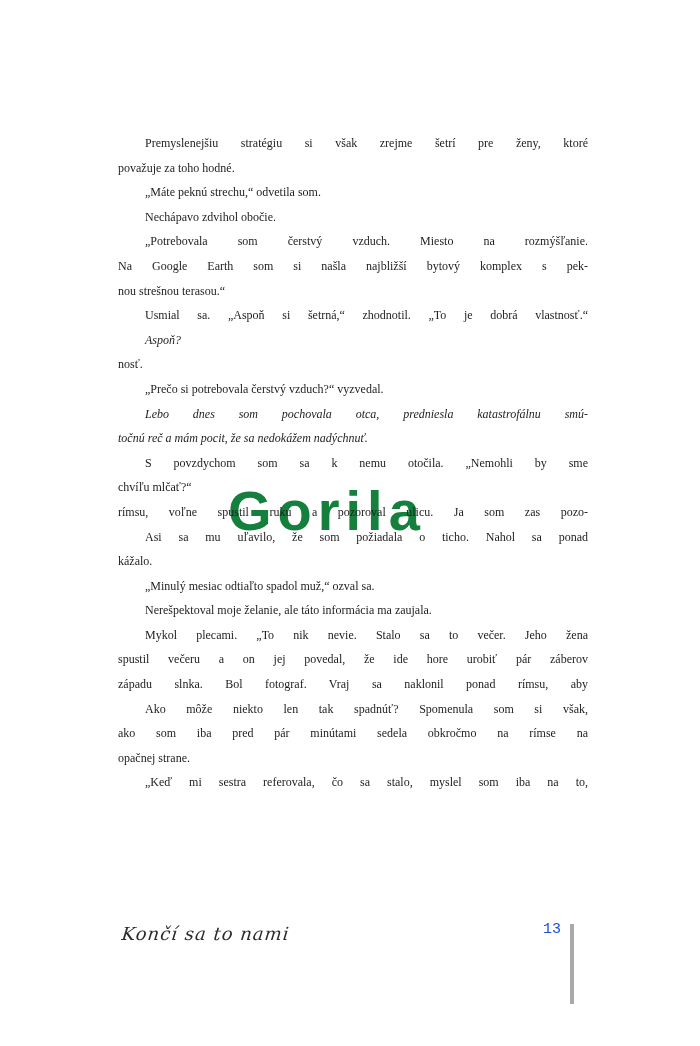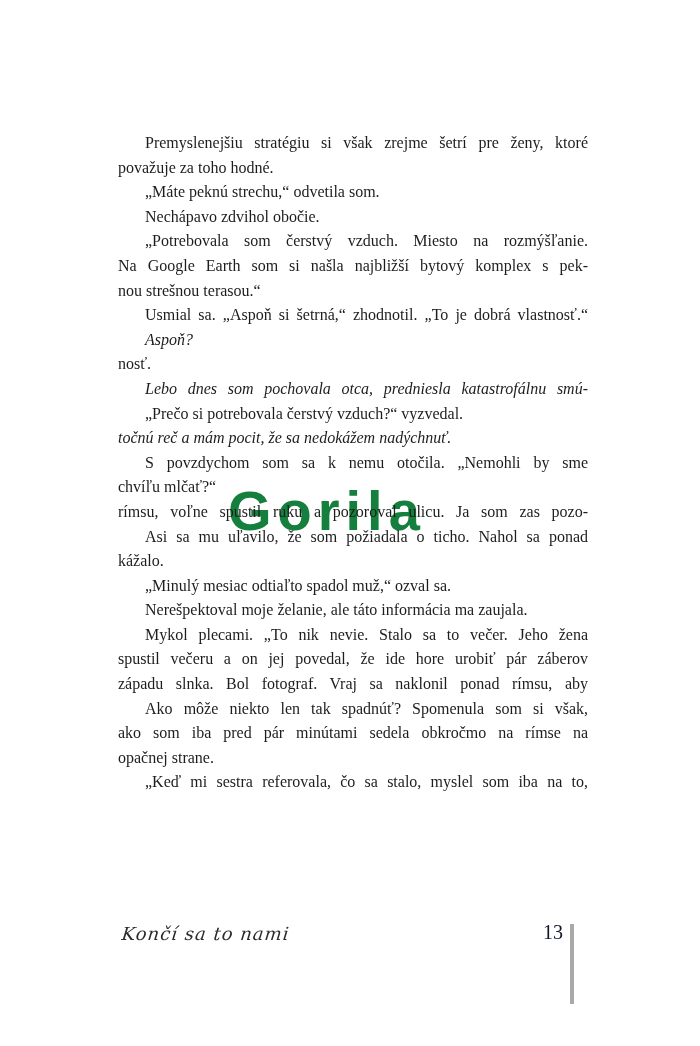--- a/index.html
+++ b/index.html
@@ -28,21 +28,21 @@
     position: absolute;
     left: 118px;
     top: 131px;
     width: 470px;
     z-index: 1;
     color: #1d1d1d;
   }
   .line {
     height: 24.6px;
     line-height: 24.6px;
-    font-size: 16px;
+    font-size: 12px;
     white-space: nowrap;
   }
   .line.justify {
     white-space: normal;
     text-align: justify;
     text-align-last: justify;
   }
   .line.indent { padding-left: 27px; }
   .line.italic { font-style: italic; font-family: Liberation Serif, serif; }
   .footer-title {
@@ -55,22 +55,23 @@
     font-size: 18px;
     letter-spacing: 1px;
     color: #2b2b2b;
     transform: skewX(-6deg);
   }
   .page-number {
     position: absolute;
     left: 543px;
     top: 921px;
     z-index: 1;
-    font-size: 20px;
-    color: #0f172a;
+    font-size: 15px;
+    color: #1d4ed8;
+    font-family: Liberation Mono, monospace;
   }
   .footer-rule {
     position: absolute;
     left: 570px;
     top: 924px;
     width: 4px;
     height: 80px;
     background: #a9a9a9;
     z-index: 1;
   }
@@ -86,22 +87,22 @@
       <div class="line indent justify">Premyslenejšiu stratégiu si však zrejme šetrí pre ženy, ktoré</div>
       <div class="line">považuje za toho hodné.</div>
       <div class="line indent">„Máte peknú strechu,“ odvetila som.</div>
       <div class="line indent">Nechápavo zdvihol obočie.</div>
       <div class="line indent justify">„Potrebovala som čerstvý vzduch. Miesto na rozmýšľanie.</div>
       <div class="line justify">Na Google Earth som si našla najbližší bytový komplex s pek-</div>
       <div class="line">nou strešnou terasou.“</div>
       <div class="line indent justify">Usmial sa. „Aspoň si šetrná,“ zhodnotil. „To je dobrá vlastnosť.“</div>
       <div class="line indent italic">Aspoň?</div>
       <div class="line">nosť.</div>
+      <div class="line indent">„Prečo si potrebovala čerstvý vzduch?“ vyzvedal.</div>
       <div class="line indent italic justify">Lebo dnes som pochovala otca, predniesla katastrofálnu smú-</div>
-      <div class="line indent">„Prečo si potrebovala čerstvý vzduch?“ vyzvedal.</div>
       <div class="line italic">točnú reč a mám pocit, že sa nedokážem nadýchnuť.</div>
       <div class="line indent justify">S povzdychom som sa k nemu otočila. „Nemohli by sme</div>
       <div class="line">chvíľu mlčať?“</div>
       <div class="line justify">rímsu, voľne spustil ruku a pozoroval ulicu. Ja som zas pozo-</div>
       <div class="line indent justify">Asi sa mu uľavilo, že som požiadala o ticho. Nahol sa ponad</div>
       <div class="line">kážalo.</div>
       <div class="line indent">„Minulý mesiac odtiaľto spadol muž,“ ozval sa.</div>
       <div class="line indent">Nerešpektoval moje želanie, ale táto informácia ma zaujala.</div>
       <div class="line indent justify">Mykol plecami. „To nik nevie. Stalo sa to večer. Jeho žena</div>
       <div class="line justify">spustil večeru a on jej povedal, že ide hore urobiť pár záberov</div>

